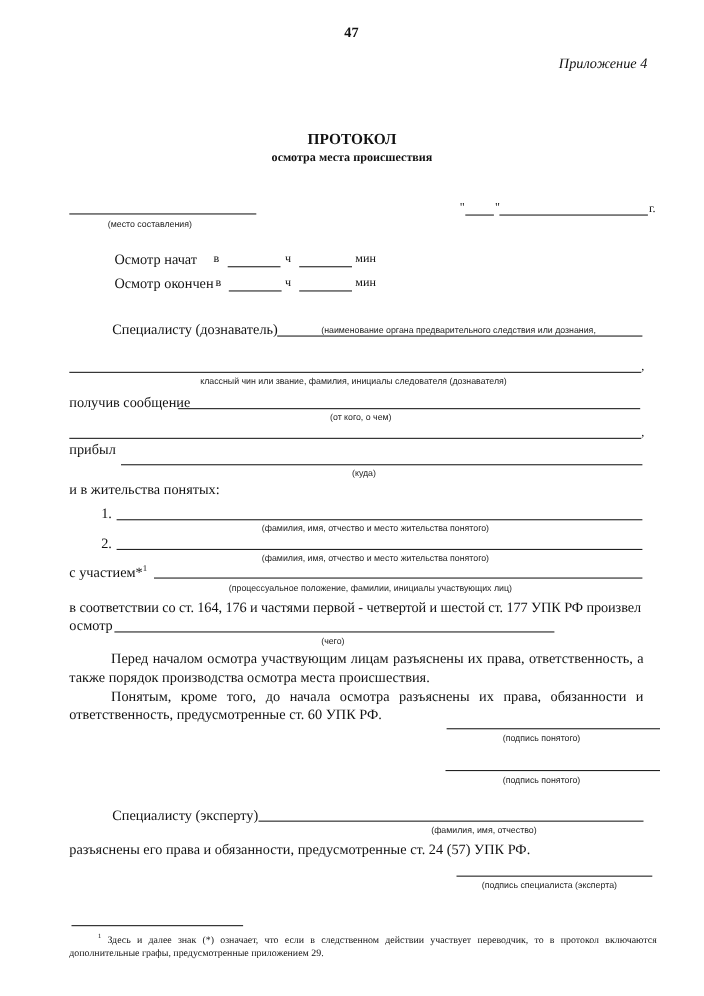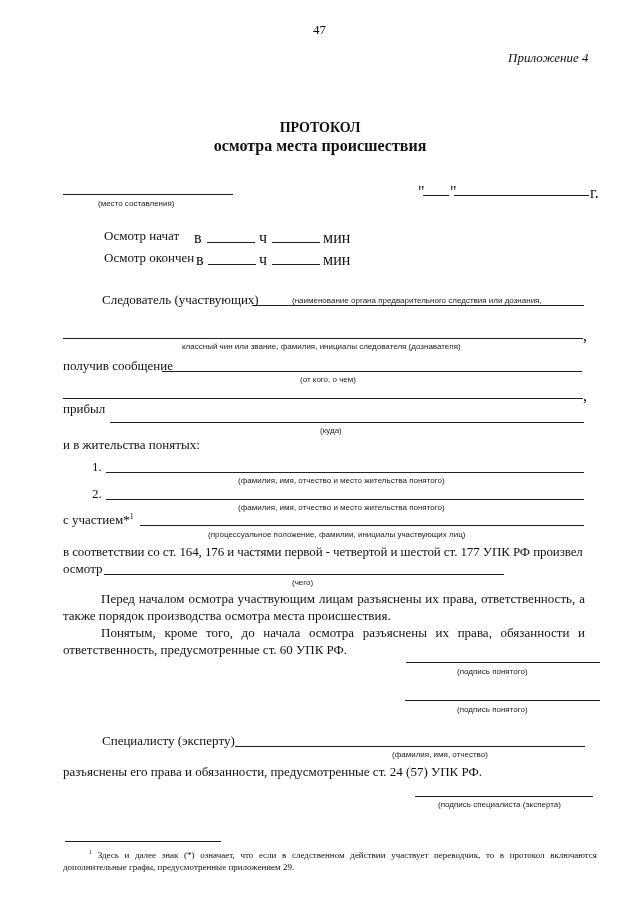--- a/index.html
+++ b/index.html
@@ -10,32 +10,32 @@
     body {
       width: 640px;
       height: 905px;
       position: relative;
       overflow: hidden;
       font-family: "Liberation Serif", "DejaVu Serif", serif;
       color: #111;
     }
     .abs { position: absolute; white-space: nowrap; }
     .t13 { font-size: 13px; }
-    .t12 { font-size: 16px; }
+    .t12 { font-size: 11px; }
     .cap { font-size: 8px; font-family: "Liberation Sans", "DejaVu Sans", sans-serif; color: #222; }
     .line { position: absolute; height: 0; border-top: 1px solid #222; }
     .bold { font-weight: bold; }
     .italic { font-style: italic; }
     .justify { text-align: justify; white-space: normal; }
     .fn { font-size: 9px; line-height: 12px; white-space: normal; text-align: justify; }
   </style>
 </head>
 <body>
 
-<div class="abs t13" style="left:313px; top:22px;">47</div>
+<div class="abs t13" style="left:313px; top:22px;font-weight:bold;">47</div>
 
 <div class="abs t13 italic" style="left:508px; top:50px;">Приложение 4</div>
 
 <div class="abs bold" style="left:0; width:640px; text-align:center; top:120px; font-size:14px;">ПРОТОКОЛ</div>
 <div class="abs bold t12" style="left:0; width:640px; text-align:center; top:137px;">осмотра места происшествия</div>
 
 <div class="line" style="left:63px; top:194px; width:170px;"></div>
 <div class="abs cap" style="left:98px; top:199px;">(место составления)</div>
 
 <div class="abs t12" style="left:418px; top:183px;">"</div>
@@ -51,21 +51,21 @@
 <div class="line" style="left:272px; top:242px; width:48px;"></div>
 <div class="abs t12" style="left:323px; top:229px;">мин</div>
 
 <div class="abs t13" style="left:104px; top:250px;">Осмотр окончен</div>
 <div class="abs t12" style="left:196px; top:251px;">в</div>
 <div class="line" style="left:208px; top:264px; width:48px;"></div>
 <div class="abs t12" style="left:259px; top:251px;">ч</div>
 <div class="line" style="left:272px; top:264px; width:48px;"></div>
 <div class="abs t12" style="left:323px; top:251px;">мин</div>
 
-<div class="abs t13" style="left:102px; top:292px;">Следователь  (участвующих)</div>
+<div class="abs t13" style="left:102px; top:292px;">Специалисту  (дознаватель)</div>
 <div class="line" style="left:252px; top:305px; width:332px;"></div>
 <div class="abs cap" style="left:292px; top:296px;">(наименование органа предварительного следствия или дознания,</div>
 <div class="line" style="left:63px; top:338px; width:520px;"></div>
 <div class="abs t12" style="left:583px; top:327px;">,</div>
 <div class="abs cap" style="left:182px; top:342px;">классный чин или звание, фамилия, инициалы следователя (дознавателя)</div>
 
 <div class="abs t13" style="left:63px; top:358px;">получив  сообщение</div>
 <div class="line" style="left:162px; top:371px; width:420px;"></div>
 <div class="abs cap" style="left:300px; top:375px;">(от кого, о чем)</div>
 <div class="line" style="left:63px; top:398px; width:520px;"></div>

